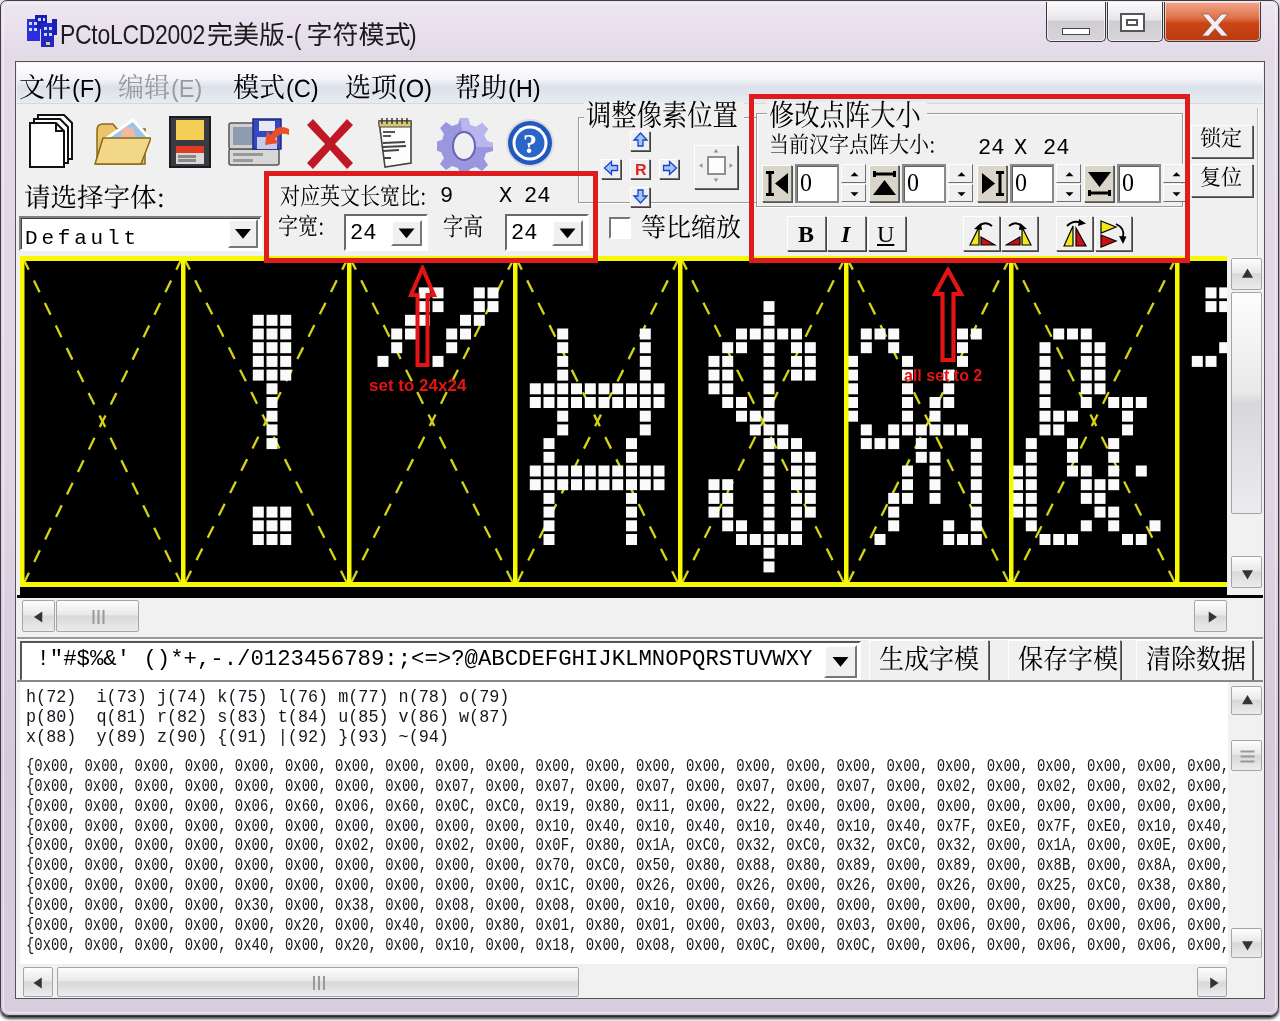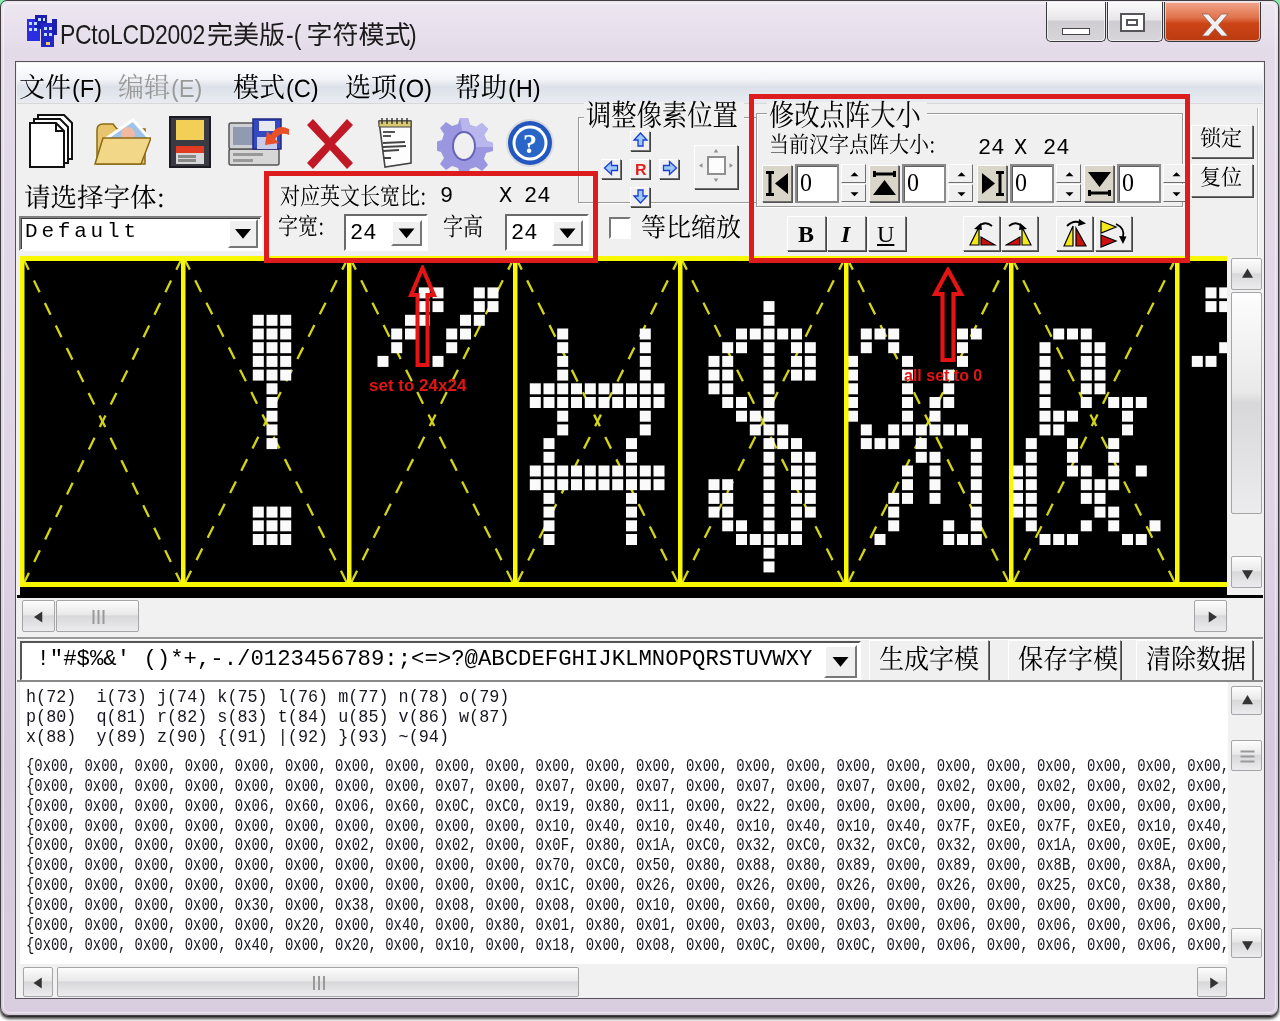--- a/index.html
+++ b/index.html
@@ -1,16 +1,16 @@
 <!DOCTYPE html>
 <html><head><meta charset="utf-8"><style>
 * { margin:0; padding:0; box-sizing:border-box; }
 body { font-family:"Liberation Sans", sans-serif; width:1280px; height:1021px; overflow:hidden; position:relative; background:#fff; }
 </style></head><body>
-<div style="position:absolute;left:0;top:0;width:1280px;height:861px;background:#86efac">
+<div style="position:absolute;left:0;top:0;width:1280px;height:861px;background:#e5e5e5">
     <div style="position:absolute;left:0px;top:0px;width:1279px;height:1016px;background:linear-gradient(#ede7f1 0%,#e4dbe9 5%,#ded4e4 50%,#d5c9dc 75%,#d9cde0 100%);border:1.6px solid #3f3c40;border-radius:7px 7px 9px 9px;box-shadow:0 3px 3px rgba(0,0,0,0.75), 0 1px 0 rgba(0,0,0,0.4)"></div>
     <div style="position:absolute;left:2.5px;top:2.5px;width:1273px;height:1010px;border:1.4px solid rgba(255,255,255,0.55);border-radius:6px"></div>
     <div style="position:absolute;left:60px;top:19px;font:23px 'Liberation Sans';color:#1c1c1c;transform:scaleY(1.18);transform-origin:top left;letter-spacing:-0.3px">PCtoLCD2002</div>
     <svg style="position:absolute;left:207px;top:18px" width="240" height="36" viewBox="0 0 240 36">
       <path d="M5.9 11.8H20.0V13.6H5.9ZM1.5 16.6H24.5V18.5H1.5ZM8.5 17.8H10.5Q10.4 20.0 10.0 21.7Q9.6 23.4 8.8 24.6Q7.9 25.9 6.3 26.7Q4.7 27.6 2.2 28.1Q2.1 27.8 1.9 27.6Q1.7 27.3 1.5 27.0Q1.3 26.7 1.1 26.5Q3.5 26.0 4.9 25.3Q6.3 24.6 7.0 23.6Q7.8 22.6 8.1 21.1Q8.4 19.7 8.5 17.8ZM15.0 17.7H17.0V25.0Q17.0 25.5 17.2 25.7Q17.4 25.9 18.2 25.9Q18.4 25.9 18.9 25.9Q19.4 25.9 20.0 25.9Q20.6 25.9 21.1 25.9Q21.6 25.9 21.9 25.9Q22.4 25.9 22.6 25.6Q22.9 25.4 23.0 24.6Q23.1 23.9 23.1 22.4Q23.3 22.6 23.6 22.7Q24.0 22.9 24.3 23.0Q24.6 23.1 24.9 23.2Q24.8 25.0 24.5 25.9Q24.2 26.9 23.6 27.3Q23.1 27.7 22.0 27.7Q21.8 27.7 21.3 27.7Q20.7 27.7 20.0 27.7Q19.3 27.7 18.8 27.7Q18.2 27.7 18.0 27.7Q16.8 27.7 16.2 27.4Q15.5 27.2 15.3 26.6Q15.0 26.0 15.0 25.0ZM2.1 7.1H23.8V12.9H21.8V9.0H4.1V12.9H2.1ZM10.9 4.5 12.9 3.9Q13.4 4.8 14.0 5.8Q14.5 6.8 14.7 7.6L12.7 8.2Q12.4 7.5 12.0 6.4Q11.5 5.4 10.9 4.5Z M28.5 7.8H49.5V9.5H28.5ZM29.8 11.7H48.3V13.4H29.8ZM28.1 19.3H50.4V21.1H28.1ZM27.5 15.6H50.7V17.3H27.5ZM37.9 8.8H39.9V16.8H37.9ZM31.9 4.8 33.6 4.1Q34.3 4.8 34.9 5.7Q35.6 6.7 35.9 7.4L34.1 8.2Q33.8 7.5 33.2 6.5Q32.6 5.5 31.9 4.8ZM44.1 4.1 46.1 4.7Q45.5 5.7 44.7 6.8Q43.9 7.9 43.3 8.7L41.6 8.1Q42.0 7.5 42.5 6.8Q42.9 6.1 43.4 5.4Q43.8 4.7 44.1 4.1ZM37.8 16.7H39.9Q39.7 18.6 39.3 20.1Q38.9 21.7 38.1 22.9Q37.3 24.2 36.0 25.2Q34.8 26.1 32.8 26.8Q30.8 27.5 28.1 28.0Q28.0 27.7 27.8 27.4Q27.7 27.1 27.5 26.8Q27.3 26.5 27.1 26.3Q29.7 25.9 31.5 25.3Q33.3 24.7 34.5 23.9Q35.6 23.1 36.3 22.0Q37.0 21.0 37.3 19.6Q37.6 18.3 37.8 16.7ZM40.2 19.9Q41.5 22.6 44.2 24.2Q46.9 25.7 50.9 26.2Q50.7 26.4 50.5 26.7Q50.3 27.1 50.1 27.4Q49.9 27.7 49.7 28.0Q46.9 27.5 44.7 26.6Q42.5 25.6 40.9 24.0Q39.4 22.5 38.4 20.3Z M55.5 11.4H63.4V13.1H55.5ZM65.6 11.7H74.9V13.5H65.6ZM59.3 4.1H61.1V12.4H59.3ZM55.6 16.9H61.8V28.0H60.0V18.6H55.6ZM54.7 4.7H56.5V15.0Q56.5 16.7 56.5 18.5Q56.4 20.2 56.1 21.9Q55.9 23.7 55.4 25.2Q55.0 26.8 54.2 28.2Q54.0 28.0 53.8 27.7Q53.5 27.5 53.3 27.3Q53.0 27.1 52.8 27.0Q53.4 25.7 53.8 24.3Q54.2 22.8 54.4 21.2Q54.6 19.7 54.7 18.1Q54.7 16.5 54.7 15.0ZM74.4 11.7H74.7L75.1 11.7L76.2 12.0Q75.6 16.2 74.3 19.4Q72.9 22.6 71.0 24.7Q69.0 26.9 66.5 28.1Q66.4 27.9 66.2 27.6Q66.0 27.3 65.8 27.0Q65.6 26.7 65.4 26.6Q67.6 25.5 69.5 23.5Q71.3 21.5 72.6 18.7Q73.9 15.8 74.4 12.1ZM68.4 12.9Q69.0 16.0 70.1 18.7Q71.3 21.4 73.0 23.4Q74.7 25.5 77.0 26.6Q76.8 26.7 76.6 27.0Q76.3 27.3 76.1 27.6Q75.9 27.9 75.7 28.1Q73.3 26.8 71.6 24.6Q69.8 22.5 68.7 19.6Q67.6 16.7 66.9 13.2ZM75.4 4.4 76.7 6.0Q75.1 6.4 73.1 6.7Q71.2 7.0 69.1 7.2Q67.0 7.4 65.1 7.6Q65.0 7.2 64.9 6.7Q64.7 6.3 64.6 5.9Q66.5 5.8 68.5 5.5Q70.5 5.3 72.3 5.0Q74.1 4.7 75.4 4.4ZM64.6 5.9H66.4V14.9Q66.4 16.5 66.4 18.3Q66.3 20.1 66.0 21.8Q65.7 23.6 65.2 25.2Q64.7 26.8 63.9 28.2Q63.7 28.0 63.4 27.8Q63.2 27.6 62.9 27.4Q62.6 27.2 62.3 27.1Q63.1 25.8 63.5 24.3Q64.0 22.8 64.2 21.2Q64.4 19.5 64.5 17.9Q64.6 16.4 64.6 14.9Z M105.6 11.7H118.0V13.5H105.6ZM101.3 18.2H123.7V20.1H101.3ZM111.5 16.6H113.5V25.7Q113.5 26.5 113.3 27.0Q113.0 27.5 112.3 27.7Q111.6 28.0 110.5 28.0Q109.5 28.1 107.8 28.1Q107.7 27.8 107.6 27.4Q107.5 27.1 107.3 26.7Q107.1 26.4 107.0 26.1Q107.8 26.1 108.6 26.1Q109.4 26.2 110.0 26.2Q110.6 26.1 110.9 26.1Q111.2 26.1 111.3 26.0Q111.5 25.9 111.5 25.6ZM117.5 11.7H118.0L118.4 11.6L119.8 12.6Q118.8 13.5 117.6 14.5Q116.5 15.4 115.2 16.3Q113.9 17.1 112.6 17.7Q112.4 17.5 112.0 17.1Q111.7 16.8 111.5 16.6Q112.6 16.0 113.7 15.3Q114.9 14.5 115.8 13.7Q116.8 12.8 117.5 12.1ZM101.6 6.9H123.4V12.2H121.4V8.7H103.5V12.2H101.6ZM110.5 4.6 112.4 4.0Q113.0 4.7 113.5 5.6Q114.0 6.5 114.3 7.2L112.2 7.9Q112.0 7.2 111.6 6.3Q111.1 5.3 110.5 4.6Z M134.3 14.8H150.0V16.6H134.3ZM132.3 11.7 134.1 12.3Q133.3 13.9 132.3 15.5Q131.3 17.0 130.2 18.4Q129.1 19.8 127.9 20.8Q127.8 20.6 127.6 20.3Q127.3 20.0 127.0 19.7Q126.8 19.4 126.6 19.2Q127.7 18.3 128.7 17.1Q129.8 15.9 130.7 14.5Q131.6 13.1 132.3 11.7ZM144.6 11.9H146.5V25.6Q146.5 26.5 146.2 27.0Q146.0 27.5 145.3 27.7Q144.6 27.9 143.5 28.0Q142.3 28.0 140.5 28.0Q140.5 27.6 140.3 27.1Q140.1 26.5 139.8 26.1Q140.8 26.2 141.6 26.2Q142.5 26.2 143.1 26.2Q143.7 26.2 143.9 26.2Q144.3 26.1 144.4 26.0Q144.6 25.9 144.6 25.6ZM129.8 6.6H137.8V8.3H129.8ZM139.9 6.6H149.8V8.3H139.9ZM130.2 4.1 132.1 4.5Q131.7 5.9 131.0 7.3Q130.4 8.7 129.6 9.9Q128.9 11.1 128.1 12.1Q127.9 11.9 127.6 11.7Q127.3 11.5 127.0 11.3Q126.7 11.1 126.4 11.0Q127.7 9.7 128.6 7.9Q129.6 6.0 130.2 4.1ZM140.5 4.1 142.3 4.5Q141.7 6.7 140.6 8.6Q139.5 10.5 138.2 11.9Q138.0 11.7 137.7 11.5Q137.4 11.3 137.1 11.1Q136.8 10.9 136.5 10.8Q137.8 9.6 138.9 7.8Q139.9 6.0 140.5 4.1ZM131.7 8.0 133.4 7.5Q133.8 8.4 134.4 9.4Q134.9 10.5 135.2 11.2L133.5 11.8Q133.2 11.1 132.7 10.0Q132.1 8.9 131.7 8.0ZM142.3 8.0 143.9 7.4Q144.5 8.1 145.1 9.1Q145.8 10.1 146.2 10.8L144.4 11.5Q144.1 10.8 143.5 9.8Q142.8 8.8 142.3 8.0ZM135.8 18.8 137.3 18.0Q137.9 18.8 138.6 19.7Q139.2 20.6 139.8 21.5Q140.3 22.4 140.7 23.0L139.1 24.0Q138.7 23.4 138.2 22.5Q137.6 21.6 137.0 20.6Q136.3 19.6 135.8 18.8ZM130.5 16.0 132.3 14.2 132.3 14.2V28.1H130.5Z M160.9 6.3H176.1V8.0H160.9ZM160.3 20.6H176.0V22.3H160.3ZM164.7 4.2H166.5V9.9H164.7ZM170.5 4.2H172.4V9.9H170.5ZM163.8 15.1V17.0H172.8V15.1ZM163.8 11.9V13.7H172.8V11.9ZM161.9 10.4H174.7V18.5H161.9ZM167.3 18.2H169.2Q169.0 20.2 168.5 21.7Q168.1 23.3 167.2 24.5Q166.2 25.7 164.7 26.6Q163.1 27.5 160.6 28.1Q160.5 27.7 160.2 27.3Q159.9 26.8 159.6 26.5Q161.9 26.0 163.3 25.3Q164.7 24.6 165.5 23.5Q166.3 22.5 166.7 21.2Q167.1 19.9 167.3 18.2ZM169.6 21.2Q170.4 23.2 172.2 24.6Q174.1 25.9 176.6 26.5Q176.4 26.6 176.2 26.9Q176.0 27.2 175.8 27.5Q175.6 27.8 175.4 28.1Q172.7 27.3 170.8 25.7Q168.9 24.0 168.0 21.6ZM152.8 9.2H160.6V11.0H152.8ZM156.0 4.2H157.9V28.0H156.0ZM156.2 10.3 157.4 10.8Q157.1 12.3 156.7 14.0Q156.3 15.7 155.7 17.3Q155.2 19.0 154.6 20.4Q154.0 21.8 153.4 22.8Q153.3 22.5 153.1 22.1Q152.9 21.8 152.7 21.5Q152.5 21.1 152.3 20.9Q152.9 20.0 153.5 18.8Q154.1 17.6 154.6 16.1Q155.1 14.7 155.5 13.2Q155.9 11.7 156.2 10.3ZM157.8 11.9Q158.0 12.2 158.5 13.0Q159.0 13.7 159.5 14.5Q160.0 15.4 160.4 16.1Q160.8 16.8 161.0 17.2L159.8 18.6Q159.6 18.1 159.2 17.2Q158.8 16.4 158.4 15.5Q157.9 14.6 157.5 13.9Q157.1 13.1 156.8 12.7Z M195.9 5.4 197.2 4.3Q197.9 4.8 198.6 5.3Q199.4 5.9 200.0 6.5Q200.7 7.0 201.0 7.5L199.7 8.7Q199.3 8.2 198.7 7.7Q198.1 7.1 197.3 6.5Q196.6 5.9 195.9 5.4ZM178.9 9.0H202.1V10.9H178.9ZM179.8 14.8H191.3V16.7H179.8ZM184.5 15.8H186.5V25.1H184.5ZM179.0 25.4Q180.6 25.1 182.7 24.6Q184.8 24.2 187.2 23.7Q189.6 23.2 192.0 22.7L192.2 24.4Q190.0 25.0 187.7 25.5Q185.5 26.0 183.4 26.5Q181.3 26.9 179.6 27.3ZM192.2 4.3H194.3Q194.2 7.9 194.5 11.2Q194.7 14.4 195.2 17.2Q195.7 19.9 196.4 21.9Q197.1 23.9 197.9 25.0Q198.8 26.1 199.7 26.1Q200.3 26.1 200.5 24.9Q200.8 23.8 200.9 21.2Q201.2 21.5 201.7 21.8Q202.2 22.1 202.6 22.3Q202.5 24.5 202.1 25.8Q201.8 27.1 201.2 27.6Q200.6 28.1 199.6 28.1Q198.3 28.1 197.2 27.2Q196.2 26.4 195.4 24.7Q194.6 23.1 194.0 20.9Q193.4 18.7 193.0 16.1Q192.6 13.4 192.4 10.4Q192.2 7.4 192.2 4.3Z" fill="#1c1c1c"></path>
     </svg>
     <div style="position:absolute;left:286px;top:19px;font:23px 'Liberation Sans';color:#1c1c1c;transform:scaleY(1.18);transform-origin:top left">-(</div>
     <div style="position:absolute;left:409px;top:19px;font:23px 'Liberation Sans';color:#1c1c1c;transform:scaleY(1.18);transform-origin:top left">)</div>
     <svg style="position:absolute;left:25px;top:15px" width="36" height="34" viewBox="0 0 36 34">
 <rect x="2" y="4" width="13" height="22" fill="#2a2ee0"></rect>
@@ -116,21 +116,21 @@
 <circle cx="25" cy="26" r="24" fill="#dcdce0"></circle>
 <circle cx="25" cy="26" r="22" fill="#2357c0"></circle>
 <circle cx="25" cy="26" r="17.5" fill="#fff"></circle>
 <circle cx="25" cy="26" r="14.5" fill="#2a66c8"></circle>
 <text x="25" y="36" font-family="Liberation Serif" font-size="28" font-weight="bold" fill="#fff" text-anchor="middle">?</text>
     </svg>
     <svg style="position:absolute;left:23px;top:184px" width="146" height="33" viewBox="0 0 146 33">
       <path d="M22.8 18.8V19.5H12.7V18.8ZM13.5 24.2Q13.5 24.3 13.3 24.4Q13.1 24.6 12.8 24.7Q12.5 24.8 12.1 24.8H11.8V12.5V11.7L13.7 12.5H22.9V13.3H13.5ZM21.8 12.5 22.6 11.5 24.9 13.1Q24.7 13.3 24.4 13.4Q24.1 13.6 23.7 13.6V22.4Q23.7 23.0 23.6 23.6Q23.4 24.1 22.9 24.4Q22.3 24.7 21.1 24.8Q21.1 24.4 21.0 24.1Q20.9 23.8 20.6 23.5Q20.4 23.3 19.9 23.2Q19.4 23.0 18.6 22.9V22.5Q18.6 22.5 19.0 22.5Q19.4 22.5 19.9 22.6Q20.4 22.6 20.8 22.6Q21.3 22.6 21.5 22.6Q21.8 22.6 21.9 22.5Q22.0 22.4 22.0 22.1V12.5ZM22.8 15.7V16.5H12.6V15.7ZM19.2 0.8Q19.2 1.1 19.0 1.3Q18.8 1.4 18.3 1.5V10.3H16.6V0.6ZM24.1 8.4Q24.1 8.4 24.4 8.6Q24.6 8.8 25.0 9.1Q25.3 9.4 25.7 9.7Q26.1 10.0 26.4 10.4Q26.3 10.8 25.7 10.8H9.8L9.6 10.0H22.9ZM22.8 5.4Q22.8 5.4 23.2 5.7Q23.5 5.9 24.0 6.3Q24.5 6.7 24.9 7.1Q24.9 7.5 24.3 7.5H11.6L11.3 6.8H21.6ZM23.6 2.2Q23.6 2.2 23.8 2.3Q24.0 2.5 24.4 2.8Q24.8 3.1 25.1 3.4Q25.5 3.8 25.9 4.1Q25.8 4.5 25.2 4.5H10.4L10.2 3.7H22.4ZM5.1 21.4Q5.6 21.1 6.5 20.5Q7.3 19.9 8.5 19.2Q9.6 18.5 10.7 17.7L10.9 18.0Q10.5 18.5 9.7 19.3Q9.0 20.1 8.0 21.0Q7.1 22.0 6.1 23.0ZM7.0 8.6 7.4 8.9V21.3L5.9 21.9L6.6 21.2Q6.8 21.8 6.7 22.2Q6.6 22.7 6.4 23.0Q6.1 23.3 5.9 23.4L4.8 21.2Q5.4 20.9 5.6 20.7Q5.7 20.5 5.7 20.1V8.6ZM5.7 7.7 6.6 6.8 8.3 8.2Q8.2 8.4 7.9 8.6Q7.7 8.7 7.2 8.8L7.4 8.5V9.8H5.7V7.7ZM4.4 0.7Q5.8 1.2 6.6 1.9Q7.4 2.5 7.8 3.1Q8.2 3.7 8.3 4.3Q8.4 4.8 8.2 5.1Q8.0 5.4 7.6 5.5Q7.2 5.5 6.8 5.2Q6.6 4.5 6.2 3.7Q5.7 2.9 5.2 2.2Q4.6 1.4 4.1 0.9ZM7.0 7.7V8.5H2.2L2.0 7.7Z M42.1 11.0Q42.0 13.5 41.4 15.4Q40.8 17.2 39.5 18.6Q38.2 19.9 36.0 20.9L35.8 20.5Q37.6 19.3 38.6 18.0Q39.5 16.6 39.9 14.9Q40.3 13.2 40.3 11.0ZM46.8 11.0Q46.8 11.2 46.8 11.4Q46.8 11.7 46.8 11.8V18.4Q46.8 18.7 46.9 18.7Q47.0 18.8 47.4 18.8H48.8Q49.3 18.8 49.6 18.8Q49.9 18.8 50.1 18.8Q50.3 18.8 50.5 18.5Q50.6 18.2 50.8 17.2Q51.0 16.2 51.2 15.1H51.5L51.6 18.6Q52.0 18.8 52.1 18.9Q52.2 19.1 52.2 19.3Q52.2 19.7 51.9 19.9Q51.6 20.2 50.9 20.3Q50.2 20.4 48.8 20.4H47.0Q46.2 20.4 45.8 20.3Q45.4 20.1 45.3 19.8Q45.2 19.4 45.2 18.8V11.0ZM49.1 3.9Q49.1 3.9 49.3 4.0Q49.5 4.2 49.9 4.5Q50.2 4.8 50.6 5.1Q51.0 5.5 51.3 5.8Q51.2 6.2 50.6 6.2H39.0L38.7 5.4H47.9ZM41.6 2.3Q41.5 2.5 41.3 2.6Q41.0 2.8 40.6 2.8Q39.9 5.0 38.9 6.9Q37.8 8.7 36.5 10.0L36.1 9.7Q37.0 8.2 37.8 6.1Q38.5 3.9 38.9 1.6ZM45.6 1.1Q45.6 1.3 45.4 1.5Q45.2 1.7 44.7 1.8V11.3H43.0V0.8ZM50.0 9.3Q50.0 9.3 50.2 9.5Q50.5 9.7 50.8 10.0Q51.2 10.3 51.6 10.6Q52.0 10.9 52.3 11.3Q52.2 11.7 51.6 11.7H36.1L35.9 10.9H48.8ZM33.1 19.2Q33.5 19.2 33.7 19.2Q33.8 19.3 34.1 19.5Q35.3 20.7 36.7 21.4Q38.1 22.0 40.0 22.2Q41.8 22.4 44.3 22.4Q46.5 22.4 48.6 22.4Q50.6 22.4 52.9 22.3V22.6Q52.3 22.7 52.0 23.1Q51.6 23.5 51.6 24.1Q50.3 24.1 49.1 24.1Q47.8 24.1 46.5 24.1Q45.2 24.1 43.7 24.1Q41.2 24.1 39.5 23.7Q37.7 23.4 36.3 22.5Q35.0 21.7 33.7 20.2Q33.5 20.0 33.3 20.0Q33.1 20.0 32.8 20.3Q32.6 20.7 32.1 21.3Q31.6 21.9 31.1 22.7Q30.6 23.4 30.2 24.0Q30.3 24.3 30.0 24.6L28.5 22.6Q29.1 22.2 29.8 21.6Q30.5 21.1 31.2 20.5Q31.8 19.9 32.4 19.6Q32.9 19.2 33.1 19.2ZM30.1 1.0Q31.5 1.8 32.5 2.6Q33.4 3.5 33.8 4.2Q34.2 5.0 34.3 5.6Q34.4 6.2 34.2 6.6Q34.0 6.9 33.6 7.0Q33.2 7.0 32.7 6.7Q32.5 5.8 32.0 4.8Q31.5 3.8 30.9 2.9Q30.3 1.9 29.7 1.2ZM33.7 19.5 32.1 20.4V10.4H28.7L28.5 9.7H31.7L32.7 8.3L35.0 10.2Q34.8 10.3 34.5 10.5Q34.2 10.6 33.7 10.7Z M72.8 11.6Q72.7 11.9 72.5 12.1Q72.3 12.3 71.8 12.3V24.3Q71.8 24.4 71.6 24.5Q71.4 24.6 71.1 24.7Q70.8 24.8 70.5 24.8H70.1V11.3ZM76.0 13.5Q76.0 13.5 76.3 13.7Q76.7 14.0 77.2 14.4Q77.7 14.8 78.0 15.2Q77.9 15.6 77.4 15.6H64.4L64.2 14.8H74.9ZM77.2 17.4Q77.2 17.4 77.4 17.5Q77.7 17.7 78.0 18.0Q78.4 18.3 78.8 18.6Q79.2 18.9 79.5 19.3Q79.4 19.7 78.8 19.7H62.7L62.5 18.9H76.0ZM75.7 2.4V3.2H64.1L63.9 2.4ZM66.5 2.4Q67.3 4.3 68.5 5.7Q69.8 7.1 71.5 8.1Q73.3 9.1 75.4 9.8Q77.4 10.5 79.8 10.9L79.8 11.2Q79.2 11.3 78.8 11.6Q78.4 12.0 78.2 12.6Q75.2 11.9 72.8 10.6Q70.4 9.3 68.7 7.4Q67.0 5.5 66.0 2.7ZM74.7 2.4 75.9 1.3 77.8 3.1Q77.7 3.3 77.4 3.3Q77.1 3.4 76.7 3.4Q74.7 7.0 71.2 9.6Q67.7 12.2 62.3 13.5L62.1 13.0Q66.9 11.5 70.2 8.8Q73.5 6.0 75.0 2.4ZM54.7 14.5Q55.2 14.3 56.2 13.9Q57.2 13.4 58.5 12.8Q59.8 12.2 61.3 11.5Q62.7 10.9 64.2 10.1L64.4 10.5Q63.0 11.5 60.9 12.9Q58.9 14.3 56.2 15.9Q56.1 16.4 55.7 16.7ZM61.2 0.9Q61.2 1.1 61.0 1.3Q60.7 1.5 60.3 1.6V22.2Q60.3 23.0 60.1 23.5Q59.9 24.1 59.4 24.4Q58.8 24.7 57.6 24.9Q57.6 24.4 57.5 24.1Q57.3 23.7 57.1 23.5Q56.8 23.2 56.3 23.1Q55.8 22.9 55.0 22.8V22.4Q55.0 22.4 55.4 22.4Q55.8 22.4 56.3 22.4Q56.8 22.5 57.3 22.5Q57.8 22.5 58.0 22.5Q58.3 22.5 58.4 22.4Q58.6 22.3 58.6 22.0V0.6ZM62.6 5.2Q62.6 5.2 63.0 5.5Q63.3 5.8 63.8 6.2Q64.3 6.6 64.6 7.0Q64.6 7.4 64.0 7.4H55.2L55.0 6.6H61.5Z M102.6 4.7 103.8 3.6 105.9 5.6Q105.8 5.7 105.5 5.8Q105.3 5.8 104.9 5.8Q104.3 6.6 103.4 7.4Q102.5 8.2 101.7 8.8L101.3 8.6Q101.6 8.1 101.9 7.4Q102.2 6.7 102.5 6.0Q102.8 5.3 102.9 4.7ZM85.0 3.4Q85.4 4.9 85.3 6.0Q85.2 7.1 84.8 7.8Q84.4 8.6 83.9 8.9Q83.5 9.2 83.1 9.2Q82.7 9.3 82.4 9.2Q82.0 9.1 81.8 8.7Q81.7 8.3 81.9 7.9Q82.1 7.5 82.6 7.2Q83.1 6.9 83.6 6.4Q84.1 5.8 84.3 5.0Q84.6 4.2 84.5 3.4ZM103.5 4.7V5.5H84.7V4.7ZM92.1 0.5Q93.4 0.8 94.2 1.3Q95.0 1.8 95.3 2.3Q95.6 2.9 95.6 3.3Q95.6 3.8 95.4 4.1Q95.1 4.5 94.7 4.5Q94.3 4.6 93.8 4.2Q93.7 3.3 93.1 2.3Q92.5 1.3 91.8 0.7ZM98.1 8.6 99.3 7.4 101.4 9.3Q101.2 9.4 100.9 9.5Q100.7 9.5 100.3 9.6Q99.1 10.4 97.5 11.3Q95.9 12.1 94.3 12.7H93.8Q94.7 12.2 95.5 11.4Q96.4 10.7 97.2 9.9Q97.9 9.1 98.4 8.6ZM95.5 12.2Q95.4 12.8 94.6 12.9V22.3Q94.6 23.0 94.4 23.5Q94.2 24.1 93.6 24.4Q92.9 24.7 91.6 24.8Q91.5 24.4 91.4 24.1Q91.2 23.8 90.9 23.6Q90.5 23.4 89.9 23.2Q89.3 23.1 88.3 22.9V22.5Q88.3 22.5 88.8 22.6Q89.3 22.6 90.0 22.6Q90.7 22.7 91.3 22.7Q91.9 22.8 92.2 22.8Q92.6 22.8 92.7 22.6Q92.8 22.5 92.8 22.2V11.9ZM103.4 13.6Q103.4 13.6 103.6 13.8Q103.9 14.0 104.2 14.3Q104.6 14.6 105.0 14.9Q105.4 15.3 105.8 15.6Q105.7 16.0 105.1 16.0H82.0L81.7 15.2H102.1ZM99.3 8.6V9.4H86.4L86.2 8.6Z M116.2 1.4Q116.1 1.7 115.9 1.8Q115.6 2.0 115.2 2.0Q114.4 4.4 113.3 6.7Q112.2 9.0 111.0 10.9Q109.8 12.8 108.4 14.3L108.0 14.1Q109.0 12.4 110.0 10.2Q111.0 8.1 111.9 5.6Q112.8 3.1 113.4 0.6ZM114.0 8.0Q113.9 8.2 113.7 8.3Q113.5 8.4 113.1 8.5V24.3Q113.1 24.4 112.9 24.5Q112.7 24.7 112.4 24.8Q112.1 24.9 111.7 24.9H111.4V8.4L112.2 7.3ZM124.4 6.1Q125.2 8.7 126.5 11.1Q127.8 13.5 129.5 15.3Q131.1 17.2 132.9 18.4L132.8 18.6Q132.2 18.7 131.8 19.1Q131.4 19.4 131.1 20.0Q129.5 18.6 128.1 16.5Q126.8 14.5 125.7 11.9Q124.6 9.3 123.9 6.3ZM123.0 6.5Q121.9 10.6 119.6 14.1Q117.4 17.7 114.1 20.3L113.7 19.9Q115.6 18.1 117.0 15.9Q118.5 13.6 119.6 11.1Q120.7 8.6 121.3 6.1H123.0ZM124.9 1.0Q124.8 1.2 124.6 1.4Q124.4 1.6 123.9 1.7V24.3Q123.9 24.4 123.7 24.5Q123.5 24.6 123.2 24.8Q122.9 24.9 122.6 24.9H122.2V0.6ZM129.8 4.5Q129.8 4.5 130.0 4.7Q130.2 4.9 130.6 5.2Q130.9 5.4 131.3 5.8Q131.7 6.1 132.0 6.4Q131.9 6.9 131.4 6.9H114.8L114.6 6.1H128.5ZM126.9 17.2Q126.9 17.2 127.3 17.5Q127.6 17.8 128.1 18.2Q128.6 18.6 128.9 19.0Q128.8 19.4 128.3 19.4H117.8L117.6 18.6H125.9Z M137.8 23.2Q137.1 23.2 136.7 22.7Q136.2 22.2 136.2 21.6Q136.2 20.9 136.7 20.4Q137.1 19.9 137.8 19.9Q138.5 19.9 139.0 20.4Q139.5 20.9 139.5 21.6Q139.5 22.2 139.0 22.7Q138.5 23.2 137.8 23.2ZM137.8 12.7Q137.1 12.7 136.7 12.2Q136.2 11.7 136.2 11.1Q136.2 10.4 136.7 9.9Q137.1 9.4 137.8 9.4Q138.5 9.4 139.0 9.9Q139.5 10.4 139.5 11.1Q139.5 11.7 139.0 12.2Q138.5 12.7 137.8 12.7Z" fill="#000"></path>
     </svg>
     <div style="position:absolute;left:19px;top:216px;width:243px;height:35px;background:#fff;border-top:2px solid #808080;border-left:2px solid #808080;border-bottom:2px solid #fff;border-right:2px solid #fff;box-shadow:inset 1px 1px 0 #404040"></div>
-    <div style="position:absolute;left:25px;top:220px;font:21px 'Liberation Mono';letter-spacing:3.8px;color:#000">Default</div>
+    <div style="position:absolute;left:25px;top:227px;font:21px 'Liberation Mono';letter-spacing:3.8px;color:#000">Default</div>
     <div style="position:absolute;left:228px;top:219px;width:30px;height:29px;background:#f0f0f0;border-top:2px solid #fff;border-left:2px solid #fff;border-bottom:2px solid #777;border-right:2px solid #777;"></div>
     <svg style="position:absolute;left:228px;top:219px" width="30" height="29" viewBox="0 0 30 29">
       <path d="M7.0 10.1 L23.0 10.1 L15.0 19.7 Z" fill="#000"></path>
     </svg>
     <div style="position:absolute;left:264px;top:171px;width:334px;height:92px;border:5px solid #dd1d1d;z-index:60"></div>
     <svg style="position:absolute;left:279px;top:184px" width="151" height="25" viewBox="0 0 151 25">
       <path d="M10.7 9.7Q11.9 10.3 12.6 11.0Q13.3 11.8 13.6 12.5Q13.9 13.2 14.0 13.8Q14.0 14.4 13.9 14.8Q13.7 15.2 13.4 15.2Q13.2 15.3 12.8 15.0Q12.7 14.3 12.4 13.4Q12.1 12.5 11.6 11.6Q11.2 10.7 10.5 10.0ZM17.8 0.9Q17.8 1.2 17.6 1.3Q17.4 1.5 17.1 1.6V20.1Q17.1 20.7 16.9 21.2Q16.8 21.7 16.3 22.1Q15.8 22.4 14.8 22.5Q14.8 22.1 14.6 21.8Q14.5 21.5 14.3 21.3Q14.0 21.1 13.5 20.9Q13.1 20.8 12.3 20.7V20.3Q12.3 20.3 12.7 20.3Q13.0 20.4 13.6 20.4Q14.1 20.4 14.6 20.5Q15.1 20.5 15.2 20.5Q15.5 20.5 15.7 20.4Q15.8 20.2 15.8 20.0V0.7ZM18.6 5.0Q18.6 5.0 18.7 5.2Q18.9 5.3 19.1 5.6Q19.4 5.9 19.7 6.2Q19.9 6.5 20.2 6.8Q20.1 7.2 19.6 7.2H9.9L9.8 6.5H17.7ZM3.3 6.8Q4.9 8.3 6.1 9.9Q7.3 11.5 8.2 13.1Q9.1 14.6 9.6 16.0Q9.9 16.9 10.0 17.6Q10.1 18.4 10.0 18.8Q9.9 19.2 9.7 19.4Q9.5 19.5 9.2 19.2Q8.9 19.0 8.7 18.4Q8.4 17.2 7.9 15.7Q7.4 14.3 6.6 12.7Q5.9 11.1 5.0 9.7Q4.1 8.2 3.0 7.0ZM8.4 3.5 9.2 2.5 10.6 4.1Q10.5 4.3 10.4 4.3Q10.2 4.4 9.8 4.4Q9.4 6.7 8.8 9.0Q8.2 11.4 7.2 13.6Q6.2 15.9 4.9 17.9Q3.6 20.0 1.9 21.7L1.6 21.4Q3.0 19.7 4.1 17.5Q5.3 15.4 6.2 13.1Q7.0 10.7 7.6 8.3Q8.2 5.8 8.6 3.5ZM9.3 3.5V4.2H2.1L2.0 3.5Z M38.2 19.0Q38.2 19.0 38.3 19.1Q38.5 19.3 38.8 19.6Q39.1 19.8 39.4 20.2Q39.7 20.5 39.9 20.8Q39.8 21.1 39.4 21.1H25.0L24.8 20.4H37.2ZM30.5 7.3Q31.5 8.5 32.1 9.8Q32.7 11.0 33.0 12.0Q33.3 13.1 33.3 13.9Q33.3 14.7 33.1 15.2Q32.9 15.7 32.6 15.8Q32.3 15.9 32.0 15.4Q32.0 14.2 31.8 12.7Q31.5 11.3 31.1 9.9Q30.7 8.5 30.2 7.4ZM26.9 8.5Q28.0 9.8 28.6 11.1Q29.2 12.4 29.5 13.5Q29.8 14.6 29.8 15.5Q29.8 16.3 29.6 16.8Q29.4 17.3 29.1 17.4Q28.8 17.5 28.5 17.0Q28.5 15.7 28.2 14.2Q28.0 12.7 27.5 11.2Q27.1 9.7 26.6 8.6ZM38.7 8.0Q38.6 8.3 38.0 8.3Q37.7 9.5 37.2 11.1Q36.7 12.6 36.1 14.3Q35.5 16.0 34.8 17.7Q34.1 19.4 33.4 20.9L33.2 20.7Q33.7 19.1 34.2 17.3Q34.7 15.5 35.1 13.6Q35.5 11.8 35.9 10.1Q36.3 8.4 36.5 7.0ZM30.1 0.3Q31.2 0.6 31.8 1.1Q32.5 1.6 32.8 2.0Q33.2 2.5 33.2 3.0Q33.3 3.4 33.1 3.7Q33.0 4.0 32.7 4.1Q32.4 4.2 32.1 3.9Q31.9 3.3 31.5 2.7Q31.2 2.1 30.7 1.5Q30.3 0.9 29.9 0.5ZM24.1 4.0V3.4L25.6 4.2H25.4V10.4Q25.4 11.9 25.3 13.5Q25.2 15.1 24.9 16.7Q24.6 18.3 23.9 19.8Q23.3 21.3 22.1 22.5L21.8 22.3Q22.9 20.6 23.3 18.6Q23.8 16.7 24.0 14.6Q24.1 12.5 24.1 10.4V4.2ZM38.4 2.7Q38.4 2.7 38.6 2.9Q38.7 3.1 39.0 3.4Q39.3 3.6 39.6 4.0Q39.9 4.3 40.2 4.6Q40.2 4.8 40.0 4.9Q39.9 4.9 39.7 4.9H24.8V4.2H37.4Z M41.8 14.3H57.5L58.5 12.8Q58.5 12.8 58.6 13.0Q58.8 13.2 59.1 13.5Q59.4 13.7 59.7 14.0Q60.0 14.4 60.2 14.6Q60.1 15.0 59.7 15.0H42.0ZM44.9 8.8V8.0L46.4 8.8H55.4L56.1 7.7L57.8 9.2Q57.7 9.4 57.5 9.5Q57.3 9.6 56.9 9.6V14.7H55.6V9.5H46.2V14.7H44.9ZM50.2 5.1 52.2 5.4Q52.2 5.6 52.0 5.8Q51.9 6.0 51.5 6.0V10.8Q51.5 12.4 51.2 13.9Q51.0 15.3 50.4 16.6Q49.8 17.9 48.8 19.0Q47.7 20.1 46.1 21.0Q44.4 21.9 42.0 22.5L41.9 22.0Q44.5 21.2 46.1 20.0Q47.8 18.9 48.7 17.4Q49.5 16.0 49.9 14.3Q50.2 12.7 50.2 10.8ZM51.7 14.5Q52.2 15.9 53.1 17.0Q53.9 18.0 55.0 18.8Q56.1 19.6 57.5 20.1Q58.8 20.6 60.3 20.9L60.3 21.1Q59.9 21.2 59.6 21.6Q59.3 22.0 59.2 22.5Q57.2 21.9 55.7 20.9Q54.2 19.9 53.1 18.4Q52.0 16.9 51.4 14.7ZM41.8 3.3H47.2V0.5L49.2 0.8Q49.2 1.0 49.0 1.2Q48.9 1.4 48.5 1.4V3.3H53.4V0.5L55.4 0.8Q55.4 1.0 55.2 1.2Q55.1 1.4 54.7 1.4V3.3H57.4L58.4 1.8Q58.4 1.8 58.6 2.0Q58.7 2.2 59.0 2.5Q59.3 2.7 59.6 3.0Q59.9 3.4 60.1 3.6Q60.1 4.0 59.6 4.0H54.7V5.9Q54.7 6.0 54.4 6.2Q54.1 6.3 53.6 6.3H53.4V4.0H48.5V6.0Q48.5 6.1 48.3 6.2Q48.2 6.3 47.9 6.3Q47.7 6.4 47.4 6.4H47.2V4.0H42.0Z M69.1 0.6Q70.4 1.0 71.1 1.6Q71.8 2.2 72.2 2.7Q72.6 3.3 72.7 3.9Q72.8 4.4 72.6 4.7Q72.5 5.1 72.2 5.2Q71.9 5.2 71.5 4.9Q71.4 4.2 71.0 3.5Q70.5 2.7 70.0 2.0Q69.5 1.3 68.9 0.8ZM76.8 5.9Q76.1 9.0 75.0 11.7Q73.8 14.3 72.0 16.3Q70.2 18.4 67.7 20.0Q65.2 21.6 62.0 22.6L61.8 22.2Q65.7 20.6 68.4 18.3Q71.1 15.9 72.8 12.8Q74.4 9.7 75.1 5.9ZM78.3 4.2Q78.3 4.2 78.5 4.4Q78.6 4.6 78.9 4.9Q79.2 5.1 79.6 5.5Q79.9 5.8 80.1 6.1Q80.0 6.5 79.6 6.5H62.1L61.9 5.8H77.2ZM66.4 5.9Q67.1 9.0 68.3 11.5Q69.6 13.9 71.4 15.8Q73.2 17.6 75.5 18.9Q77.7 20.2 80.4 20.9L80.3 21.2Q79.8 21.2 79.4 21.6Q79.0 21.9 78.8 22.5Q76.3 21.6 74.2 20.2Q72.1 18.7 70.5 16.7Q68.9 14.7 67.8 12.1Q66.6 9.5 66.0 6.2Z M90.7 10.5Q91.2 12.4 92.1 13.9Q93.1 15.5 94.3 16.7Q95.6 17.9 97.1 18.8Q98.6 19.8 100.2 20.3L100.2 20.6Q99.7 20.7 99.4 21.0Q99.0 21.3 98.9 21.9Q96.8 20.9 95.1 19.3Q93.4 17.8 92.2 15.6Q91.0 13.5 90.3 10.7ZM97.4 3.0Q97.3 3.2 97.1 3.2Q96.9 3.3 96.6 3.1Q95.8 3.9 94.6 4.7Q93.5 5.6 92.2 6.4Q90.9 7.3 89.5 8.1Q88.1 8.8 86.7 9.4L86.5 9.1Q87.7 8.4 89.1 7.4Q90.4 6.5 91.6 5.5Q92.9 4.5 94.0 3.4Q95.0 2.4 95.8 1.5ZM98.2 8.9Q98.2 8.9 98.4 9.0Q98.5 9.2 98.8 9.5Q99.1 9.8 99.4 10.1Q99.7 10.4 100.0 10.7Q99.9 11.1 99.5 11.1H82.3L82.1 10.4H97.2ZM88.1 1.1Q88.1 1.3 87.9 1.4Q87.7 1.5 87.3 1.6V3.6Q87.3 3.6 87.1 3.6Q87.0 3.6 86.8 3.6Q86.5 3.6 86.0 3.6V2.1V0.7ZM85.6 20.6Q86.2 20.4 87.3 20.1Q88.3 19.7 89.6 19.2Q91.0 18.7 92.4 18.1L92.5 18.4Q91.5 19.1 89.9 20.1Q88.3 21.2 86.3 22.3ZM87.0 2.6 87.3 2.9V20.4L86.1 21.1L86.7 20.3Q86.9 20.9 86.8 21.4Q86.7 21.9 86.6 22.2Q86.4 22.5 86.2 22.6L85.2 20.5Q85.7 20.1 85.8 19.9Q86.0 19.7 86.0 19.3V2.6Z M115.1 5.1Q115.1 5.4 114.9 5.6Q114.7 5.7 114.3 5.8V9.9Q114.3 10.0 114.2 10.1Q114.1 10.2 113.8 10.3Q113.6 10.3 113.4 10.3H113.1V4.9ZM109.4 5.1Q109.4 5.3 109.2 5.5Q109.0 5.6 108.6 5.7V9.8Q108.6 9.9 108.5 10.0Q108.3 10.1 108.1 10.2Q107.9 10.2 107.7 10.2H107.4V4.8ZM117.3 6.2Q117.3 6.2 117.5 6.3Q117.7 6.5 117.9 6.8Q118.2 7.0 118.5 7.3Q118.8 7.6 119.0 7.9Q119.0 8.3 118.5 8.3H103.1L102.9 7.6H116.4ZM113.0 15.4Q113.0 15.6 112.9 15.8Q112.7 15.9 112.4 16.0V20.1Q112.4 20.4 112.6 20.4Q112.7 20.5 113.4 20.5H115.6Q116.4 20.5 117.0 20.5Q117.6 20.5 117.8 20.5Q118.0 20.5 118.0 20.4Q118.1 20.4 118.2 20.2Q118.3 19.9 118.5 19.3Q118.6 18.6 118.8 17.7H119.0L119.0 20.3Q119.4 20.4 119.5 20.6Q119.6 20.7 119.6 20.9Q119.6 21.3 119.3 21.5Q119.0 21.7 118.2 21.8Q117.3 21.9 115.6 21.9H113.2Q112.4 21.9 112.0 21.7Q111.5 21.6 111.4 21.3Q111.3 21.0 111.3 20.4V15.1ZM112.0 12.6Q111.9 12.8 111.8 13.0Q111.6 13.1 111.3 13.2Q111.2 14.2 111.1 15.3Q110.9 16.3 110.4 17.3Q110.0 18.3 109.0 19.2Q108.1 20.2 106.4 21.0Q104.8 21.8 102.3 22.6L102.1 22.1Q104.3 21.4 105.8 20.5Q107.3 19.6 108.1 18.7Q108.9 17.7 109.3 16.7Q109.7 15.6 109.8 14.6Q110.0 13.5 110.0 12.4ZM105.2 10.1 106.7 10.8H115.1L115.8 9.9L117.2 11.3Q117.1 11.4 117.0 11.5Q116.8 11.6 116.5 11.7V17.4Q116.5 17.5 116.2 17.7Q115.8 17.8 115.4 17.8H115.2V11.5H106.5V17.6Q106.5 17.7 106.2 17.9Q105.9 18.1 105.4 18.1H105.2V10.8ZM109.3 0.4Q110.3 0.6 110.8 1.0Q111.4 1.3 111.6 1.8Q111.9 2.2 111.9 2.6Q111.9 3.0 111.7 3.2Q111.5 3.5 111.2 3.6Q110.9 3.6 110.6 3.3Q110.5 2.6 110.1 1.8Q109.6 1.1 109.2 0.6ZM117.7 3.7 118.6 2.7 120.1 4.4Q120.0 4.5 119.8 4.6Q119.6 4.6 119.3 4.7Q119.0 5.1 118.6 5.6Q118.1 6.1 117.7 6.4L117.4 6.2Q117.6 5.7 117.7 4.9Q117.9 4.2 118.0 3.7ZM104.1 2.2Q104.4 3.4 104.3 4.3Q104.3 5.2 104.1 5.8Q103.8 6.4 103.5 6.7Q103.3 6.9 103.0 7.0Q102.7 7.1 102.5 7.0Q102.2 6.9 102.1 6.6Q102.0 6.3 102.1 5.9Q102.3 5.6 102.6 5.3Q103.1 5.0 103.4 4.1Q103.8 3.2 103.7 2.2ZM118.6 3.7V4.4H103.7V3.7Z M126.3 1.1Q126.2 1.4 126.0 1.6Q125.8 1.7 125.4 1.8V2.6H124.2V1.2V0.8ZM124.0 20.3Q124.6 20.1 125.7 19.7Q126.7 19.2 128.1 18.7Q129.4 18.1 130.9 17.5L131.0 17.9Q130.3 18.3 129.3 18.9Q128.2 19.6 127.0 20.3Q125.8 21.0 124.5 21.8ZM125.1 2.0 125.4 2.2V20.3L124.3 21.0L124.7 20.3Q124.9 20.8 124.9 21.2Q124.8 21.6 124.7 21.8Q124.6 22.1 124.4 22.2L123.4 20.6Q123.9 20.2 124.0 20.0Q124.2 19.8 124.2 19.4V2.0ZM129.2 7.5Q129.2 7.5 129.4 7.7Q129.6 7.9 129.8 8.2Q130.1 8.5 130.4 8.8Q130.7 9.1 131.0 9.4Q130.9 9.8 130.4 9.8H124.9V9.1H128.2ZM139.8 7.3Q139.6 7.5 139.4 7.5Q139.3 7.5 139.0 7.3Q137.5 8.6 135.8 9.7Q134.1 10.8 132.8 11.5L132.6 11.1Q133.4 10.5 134.4 9.6Q135.3 8.7 136.3 7.6Q137.3 6.6 138.2 5.5ZM134.0 1.1Q134.0 1.4 133.8 1.5Q133.7 1.7 133.3 1.8V19.1Q133.3 19.6 133.5 19.8Q133.7 20.0 134.3 20.0H136.3Q137.0 20.0 137.5 20.0Q138.0 20.0 138.2 19.9Q138.4 19.9 138.5 19.8Q138.6 19.8 138.7 19.6Q138.7 19.4 138.8 18.8Q139.0 18.2 139.1 17.4Q139.2 16.6 139.3 15.7H139.6L139.7 19.7Q140.0 19.9 140.2 20.1Q140.3 20.2 140.3 20.5Q140.3 20.9 140.0 21.1Q139.6 21.3 138.8 21.4Q137.9 21.5 136.3 21.5H134.1Q133.3 21.5 132.8 21.3Q132.4 21.1 132.2 20.7Q132.0 20.3 132.0 19.5V0.8Z M144.3 21.0Q143.7 21.0 143.4 20.6Q143.0 20.1 143.0 19.5Q143.0 18.9 143.4 18.5Q143.7 18.1 144.3 18.1Q144.8 18.1 145.1 18.5Q145.5 18.9 145.5 19.5Q145.5 20.1 145.1 20.6Q144.8 21.0 144.3 21.0ZM144.3 11.5Q143.7 11.5 143.4 11.0Q143.0 10.6 143.0 10.0Q143.0 9.4 143.4 9.0Q143.7 8.5 144.3 8.5Q144.8 8.5 145.1 9.0Q145.5 9.4 145.5 10.0Q145.5 10.6 145.1 11.0Q144.8 11.5 144.3 11.5Z" fill="#000"></path>
     </svg>
     <div style="position:absolute;left:440px;top:184px;font:22px 'Liberation Mono';color:#000">9</div>
     <div style="position:absolute;left:499px;top:184px;font:22px 'Liberation Mono';color:#000">X</div>
@@ -758,13 +758,13 @@
         <path d="M12.25 9.5 L12.25 20.5 L20.5 15.0 Z" fill="#333"></path>
       </svg>
     </div>
     <svg style="position:absolute;left:408px;top:265px" width="32" height="106" viewBox="0 0 32 106">
 <path d="M14.5 3 L26 30 L19.5 30 L19.5 100 L9.5 100 L9.5 30 L3 30 Z" fill="none" stroke="#e41414" stroke-width="4"></path>
     </svg>
     <div style="position:absolute;left:369px;top:376px;font:bold 17px 'Liberation Sans';color:#e41414">set to 24x24</div>
     <svg style="position:absolute;left:932px;top:267px" width="34" height="98" viewBox="0 0 34 98">
 <path d="M16 3 L29 27 L21.5 27 L21.5 93 L10.5 93 L10.5 27 L3 27 Z" fill="none" stroke="#e41414" stroke-width="4.2"></path>
     </svg>
-    <div style="position:absolute;left:904px;top:367px;font:bold 16px 'Liberation Sans';color:#e41414">all set to 0</div>
+    <div style="position:absolute;left:904px;top:367px;font:bold 16px 'Liberation Sans';color:#e41414">all set to 2</div>
   </div>
 </body></html>

